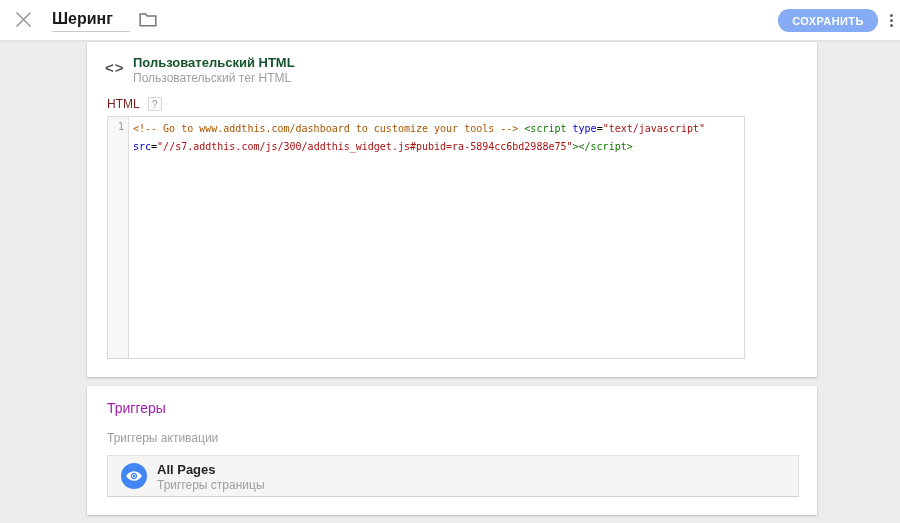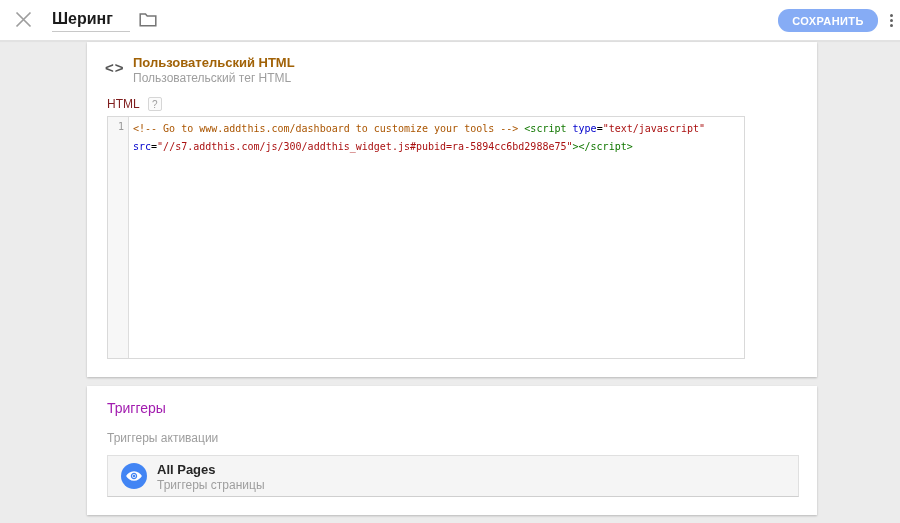--- a/index.html
+++ b/index.html
@@ -50,21 +50,21 @@
     box-shadow:0 1px 2px rgba(0,0,0,0.22);
   }
   .card-tag { top:42px; height:335px; }
   .card-triggers { top:386px; height:129px; }
   
   .type-icon {
     position:absolute; left:18px; top:17px; width:26px; height:20px;
     font-size:15px; font-weight:700; color:#555; letter-spacing:1px;
     font-family:"Liberation Sans", sans-serif;
   }
-  .type-title { position:absolute; left:46px; top:13px; font-size:13px; font-weight:700; color:#a16207; }
+  .type-title { position:absolute; left:46px; top:13px; font-size:13px; font-weight:700; color:#14532d; }
   .type-subtitle { position:absolute; left:46px; top:29px; font-size:12px; color:#9e9e9e; }
   .field-label-row { position:absolute; left:20px; top:55px; display:flex; align-items:center; }
   .field-label { font-size:12px; color:#7f1d1d; }
   .help-box {
     margin-left:8px; width:14px; height:14px; border:1px solid #d6d6d6;
     border-radius:2px; background:#fbfbfb; color:#9e9e9e; font-size:10px;
     display:flex; align-items:center; justify-content:center; cursor:pointer;
   }
   
   .editor {

